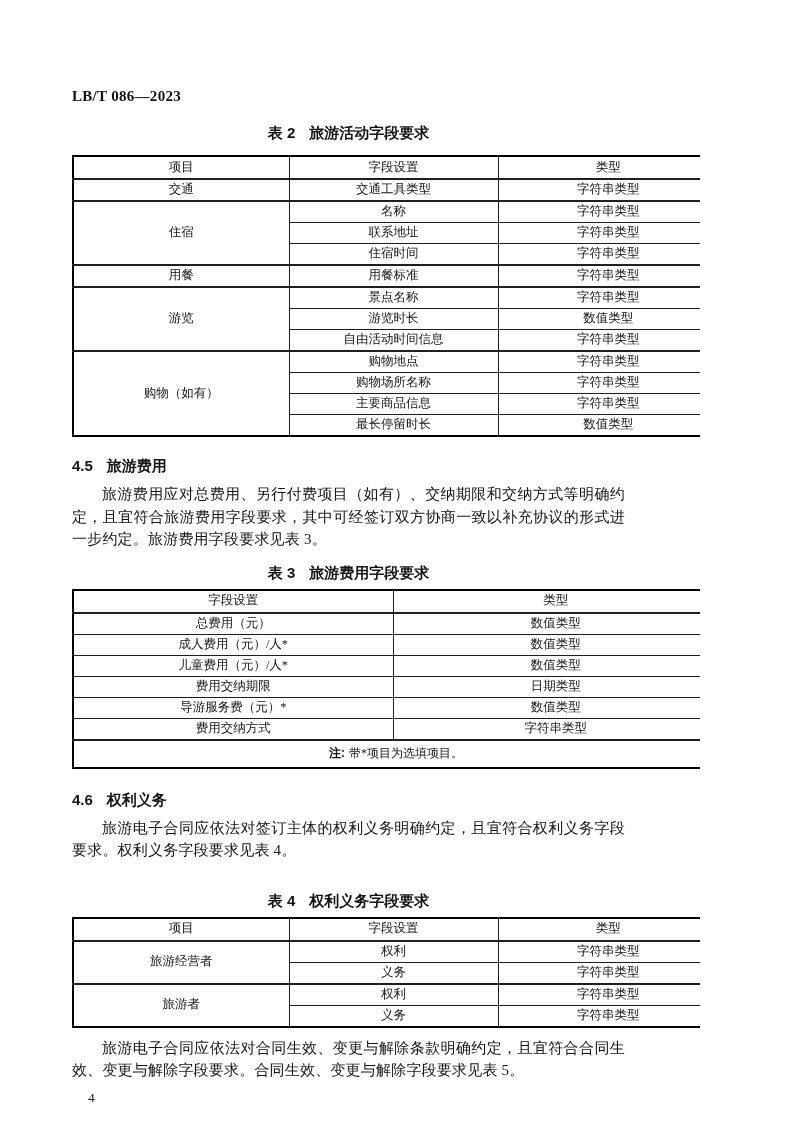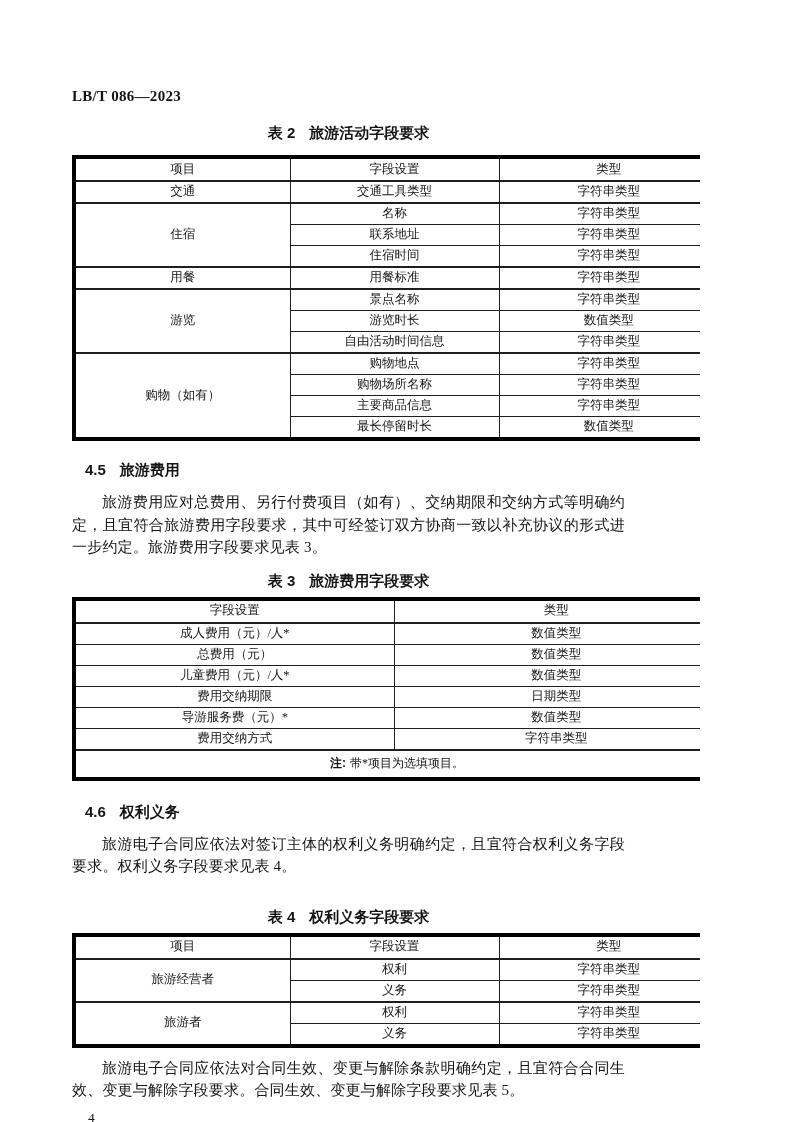--- a/index.html
+++ b/index.html
@@ -32,21 +32,21 @@
   }
   .tt-t2 { margin-top: 21px; }
   .tt-t3 { margin-top: 14px; }
   .tt-t4 { margin-top: 31px; }
 
   table.std {
     width: 100%;
     border-collapse: collapse;
     table-layout: fixed;
     font-size: 12.5px;
-    border: 4px solid #000000;
+    border: 2px solid #000000;
   }
   table.std th, table.std td {
     border: 1px solid #1f1f1f;
     text-align: center;
     vertical-align: middle;
     height: 20px;
     padding: 0 4px;
     line-height: 1.25;
     font-weight: normal;
     overflow: hidden;
@@ -75,21 +75,21 @@
     margin-right: 4px;
   }
   .section-heading {
     display: flex;
     align-items: center;
     gap: 14px;
     font-family: "Liberation Sans", "DejaVu Sans", sans-serif;
     font-size: 15px;
     font-weight: bold;
     line-height: 17px;
-    margin: 13px;
+    margin: 0;
   }
   .sh-45 { margin-top: 20px; }
   .sh-46 { margin-top: 22px; }
   .sh-47 { margin-top: 18px; }
   .para {
     font-size: 15px;
     line-height: 22.5px;
     text-align: justify;
     text-indent: 2em;
     margin: 9px 0 0 0;
@@ -201,25 +201,25 @@
         <col style="width:326px">
       </colgroup>
     <thead>
       <tr>
         <th>字段设置</th>
         <th>类型</th>
       </tr>
     </thead>
     <tbody>
         <tr>
+          <td>总费用（元）</td>
+          <td>数值类型</td>
+        </tr>
+        <tr>
           <td>成人费用（元）/人*</td>
-          <td>数值类型</td>
-        </tr>
-        <tr>
-          <td>总费用（元）</td>
           <td>数值类型</td>
         </tr>
         <tr>
           <td>儿童费用（元）/人*</td>
           <td>数值类型</td>
         </tr>
         <tr>
           <td>费用交纳期限</td>
           <td>日期类型</td>
         </tr>

